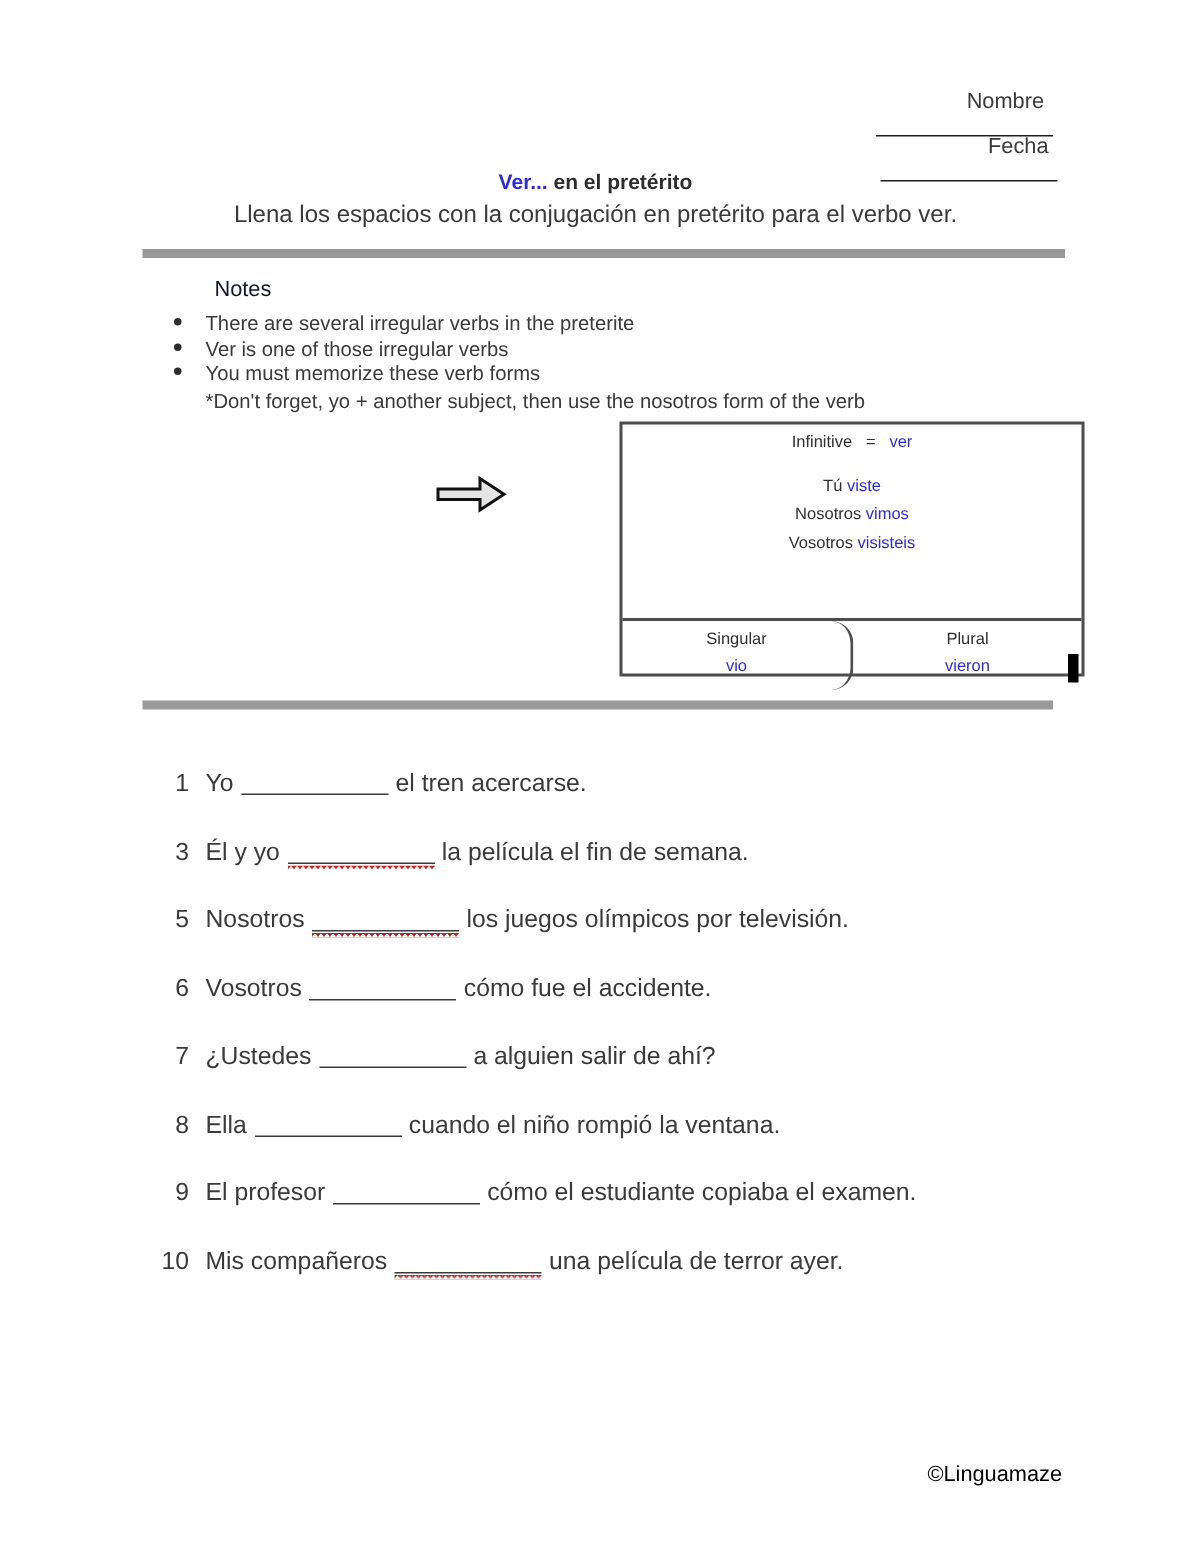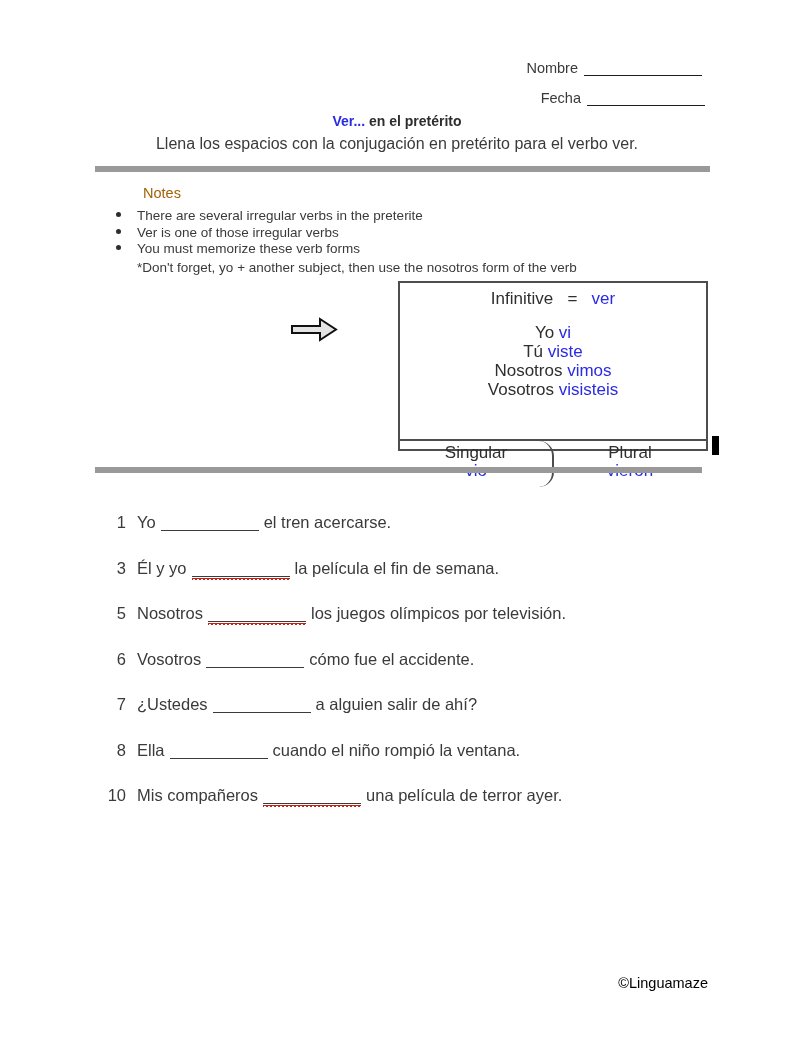--- a/index.html
+++ b/index.html
@@ -1,46 +1,46 @@
 <!DOCTYPE html>
 <html><head>
 <meta charset="utf-8">
 <style>
   html,body{margin:0;padding:0;background:#fff;}
   .page{
     position:relative;width:794px;height:1041px;background:#ffffff;
     font-family:"Liberation Sans",sans-serif;color:#3a3a3a;overflow:hidden;
   }
   
-  .hf{position:absolute;font-size:14.5px;display:flex;align-items:flex-end;}
+  .hf{position:absolute;font-size:14.5px;display:flex;align-items:flex-end;flex-direction:column;}
   .hf-nombre{top:60px;right:92px;}
   .hf-fecha{top:90px;right:89px;}
   .hf-label{margin-right:6px;}
   .hf-line{display:inline-block;width:118px;border-bottom:1.7px solid #1e1e1e;height:14px;}
   
   .title{position:absolute;top:113px;left:0;width:100%;text-align:center;
     font-size:14px;font-weight:bold;color:#2d2d2d;}
   .accent{color:#2a2ae4;}
   .subtitle{position:absolute;top:135px;left:0;width:100%;text-align:center;font-size:16px;}
   
   .bar{position:absolute;height:6px;background:#999;}
   .bar1{left:95px;top:166px;width:615px;}
   .bar2{left:95px;top:467px;width:607px;}
   
-  .notes-heading{position:absolute;left:143px;top:185px;font-size:14.5px;color:#a16207;}
+  .notes-heading{position:absolute;left:143px;top:185px;font-size:14.5px;color:#0f172a;}
   .bullets{position:absolute;left:116px;top:208px;}
   .bullet-row{display:flex;align-items:baseline;height:16.6px;font-size:13.5px;}
   .dot{width:5px;height:5px;border-radius:50%;background:#2d2d2d;margin-right:16px;position:relative;top:-3px;flex:0 0 auto;}
   .footnote{position:absolute;left:137px;top:260px;font-size:13.5px;}
   
   .arrow{position:absolute;left:290px;top:316px;}
   
-  .conj-table{position:absolute;left:398px;top:281px;width:310px;height:170px;
+  .conj-table{position:absolute;left:413px;top:281px;width:310px;height:170px;
     border:2px solid #4d4d4d;box-sizing:border-box;display:flex;flex-direction:column;
-    font-size:17px;text-align:center;color:#2f2f2f;gap:40px;}
+    font-size:11px;text-align:center;color:#2f2f2f;gap:40px;}
   .conj-top{flex:1 1 auto;padding-top:6px;}
   .conj-forms{margin-top:14px;line-height:19px;}
   .blue{color:#2a2ae4;}
   .conj-bottom{flex:0 0 46px;border-top:2px solid #4d4d4d;display:flex;}
   .conj-cell{flex:1;padding-top:3px;line-height:18px;border-radius:15px;}
   .conj-cell.first{border-right:2px solid #4d4d4d;}
   .cursor-mark{position:absolute;left:712px;top:436px;width:7px;height:19px;background:#000;}
   
   .exercises{position:absolute;left:96px;top:510px;width:660px;}
   .ex-row{display:block;line-height:24px;margin-bottom:21.5px;font-size:16.5px;white-space:nowrap;}
@@ -99,24 +99,20 @@
 
   <div class="conj-table">
     <div class="conj-top">
       <div>
         <span>Infinitive</span>&nbsp;&nbsp;
         <span>=</span>&nbsp;&nbsp;
         <span class="blue">ver</span>
       </div>
       <div class="conj-forms">
         <div>
-          <span>Yo</span>
-          <span class="blue">vi</span>
-        </div>
-        <div>
           <span>Tú</span>
           <span class="blue">viste</span>
         </div>
         <div>
           <span>Nosotros</span>
           <span class="blue">vimos</span>
         </div>
         <div>
           <span>Vosotros</span>
           <span class="blue">visisteis</span>
@@ -151,19 +147,22 @@
     <div class="ex-row">
       <span class="ex-num">6</span><span>Vosotros</span><span class="blank"></span><span>cómo fue el accidente.</span>
     </div>
     <div class="ex-row">
       <span class="ex-num">7</span><span>¿Ustedes</span><span class="blank"></span><span>a alguien salir de ahí?</span>
     </div>
     <div class="ex-row">
       <span class="ex-num">8</span><span>Ella</span><span class="blank"></span><span>cuando el niño rompió la ventana.</span>
     </div>
     <div class="ex-row">
+      <span class="ex-num">9</span><span>El profesor</span><span class="blank"></span><span>cómo el estudiante copiaba el examen.</span>
+    </div>
+    <div class="ex-row">
       <span class="ex-num">10</span><span>Mis compañeros</span><span class="blank"><i class="sq"></i></span><span>una película de terror ayer.</span>
     </div>
   </div>
 
   <div class="footer">©Linguamaze</div>
 
 </div>
 
 </body></html>

